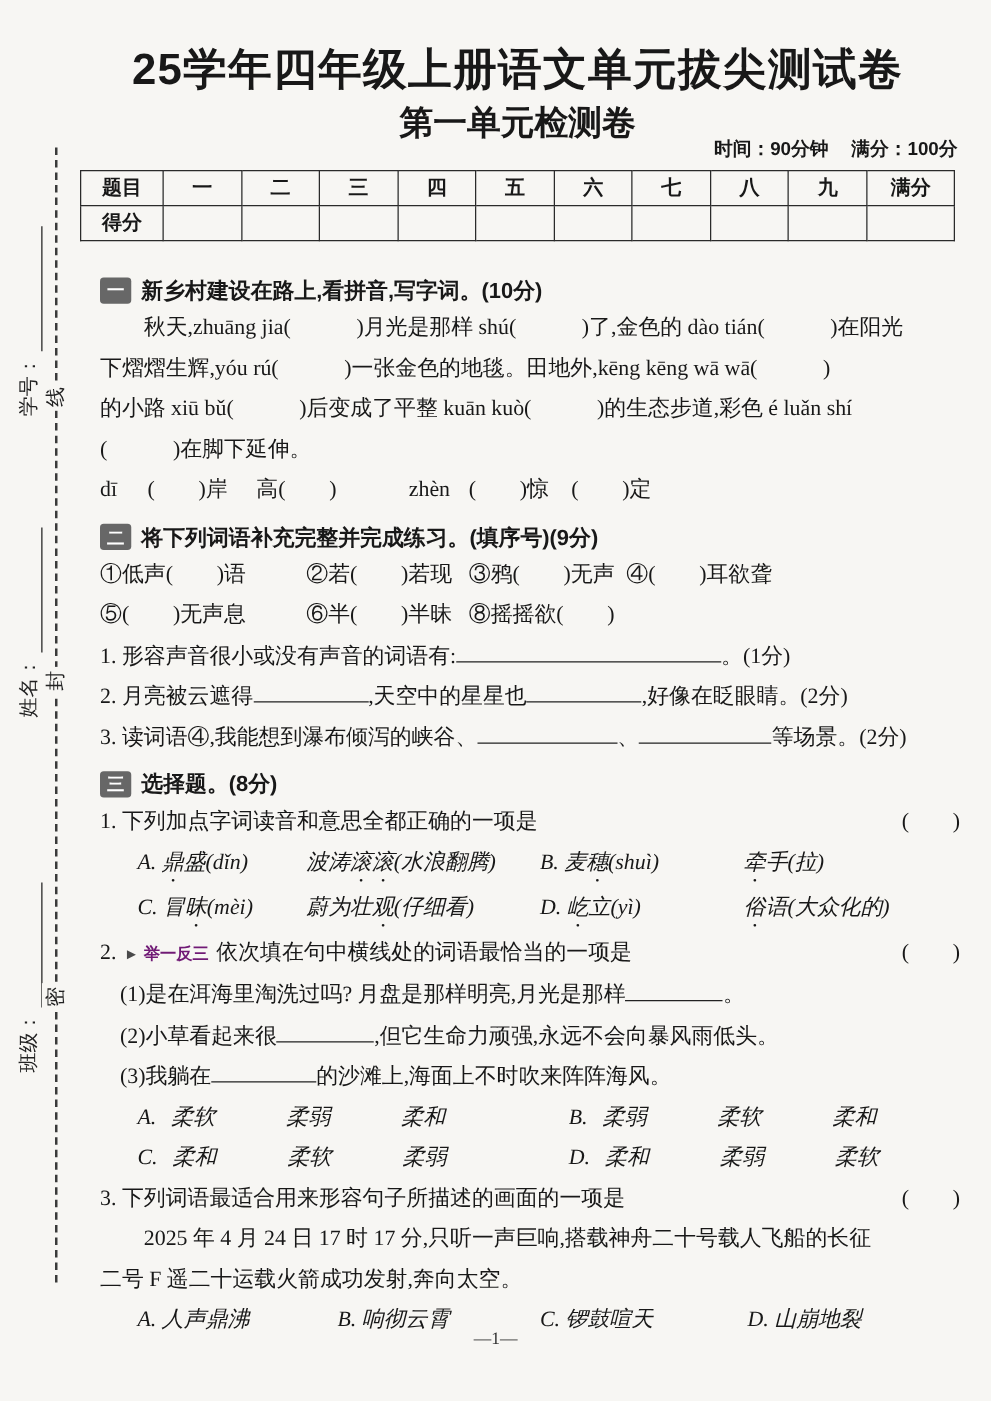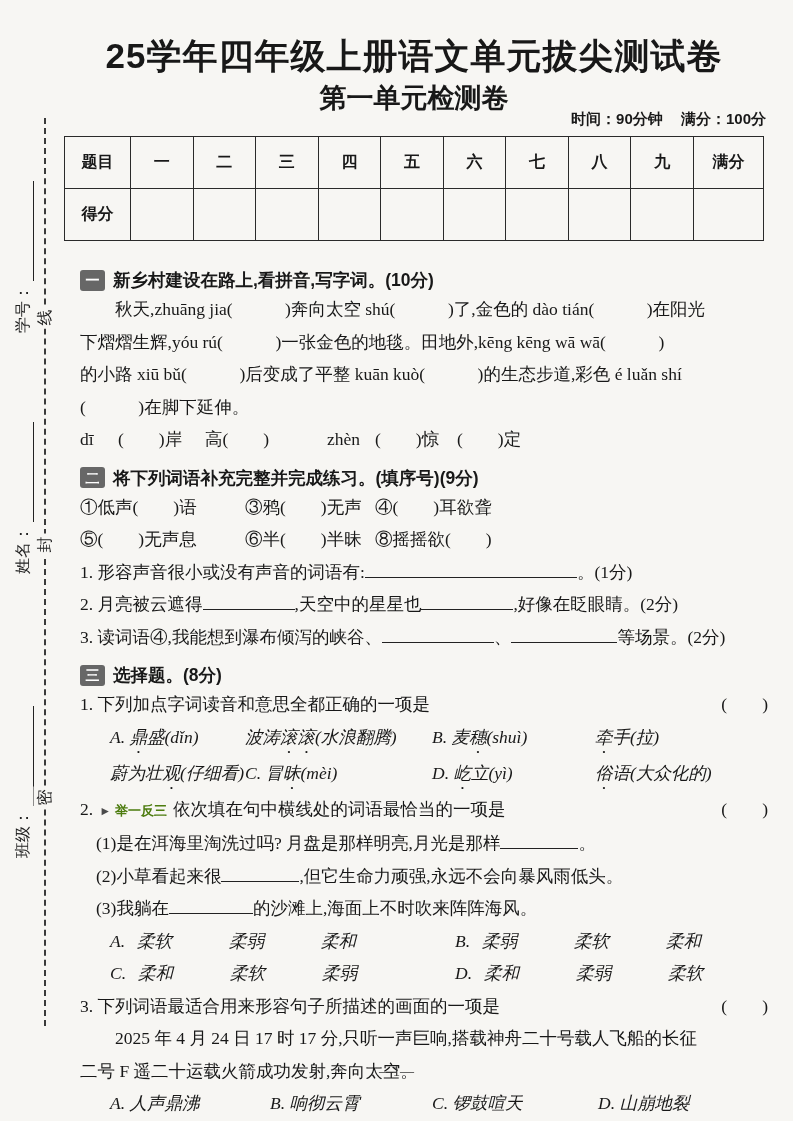--- a/index.html
+++ b/index.html
@@ -23,21 +23,21 @@
   }
   
   .main{position:absolute;left:60px;top:34px;width:708px;}
   .title{text-align:center;font-family:"Liberation Sans",sans-serif;font-weight:bold;font-size:35px;letter-spacing:1px;line-height:44px;}
   .subtitle{text-align:center;font-family:"Liberation Sans",sans-serif;font-weight:bold;font-size:27px;line-height:36px;margin-top:2px;}
   .meta{position:absolute;right:2px;top:76px;font-family:"Liberation Sans",sans-serif;font-weight:bold;font-size:15px;}
   .meta span{margin-left:14px;}
   
   table.score{border-collapse:collapse;width:700px;margin:20px 0 0 4px;table-layout:fixed;
     font-family:"Liberation Sans",sans-serif;font-size:16px;}
-  table.score th,table.score td{border:1.5px solid #2a2a2a;height:27px;text-align:center;padding:12px;font-weight:bold;}
+  table.score th,table.score td{border:1.5px solid #2a2a2a;height:27px;text-align:center;padding:0;font-weight:bold;}
   table.score col.first{width:66px;} table.score col.last{width:70px;}
   
   .content{margin-left:20px;width:688px;font-size:17.5px;}
   .sec-header{display:flex;align-items:center;gap:8px;margin-top:26px;line-height:26px;}
   .sec-header.tight{margin-top:9px;}
   .sec-no{min-width:25px;height:21px;background:#676767;color:#fff;border-radius:3px;
     display:flex;align-items:center;justify-content:center;font-size:14px;
     font-family:"Liberation Sans",sans-serif;font-weight:bold;}
   .sec-title{font-family:"Liberation Sans",sans-serif;font-weight:bold;font-size:17.5px;}
   .line{line-height:32.5px;white-space:nowrap;}
@@ -51,21 +51,21 @@
   .q2opts{display:grid;grid-template-columns:345px 1fr;padding-left:30px;line-height:32.5px;}
   .optgroup{display:flex;}
   .optgroup .opt-label{margin-right:12px;}
   .optgroup .word{display:inline-block;width:92px;}
   .q3opts{display:grid;grid-template-columns:160px 162px 166px 1fr;padding-left:30px;line-height:32.5px;}
   .kai{font-style:italic;}
   .dot{
     text-emphasis:filled dot;text-emphasis-position:under left;
     -webkit-text-emphasis:filled dot;-webkit-text-emphasis-position:under;
   }
-  .badge{font-family:"Liberation Sans",sans-serif;font-size:13px;color:#4d7c0f;font-weight:bold;margin:0 6px 0 4px;}
+  .badge{font-family:"Liberation Sans",sans-serif;font-size:13px;color:#701a75;font-weight:bold;margin:0 6px 0 4px;}
   .arrow{font-size:12px;color:#4a4a4a;margin-left:6px;}
   .footer{position:absolute;left:0;width:793px;top:1064px;text-align:center;font-size:14px;color:#333;}
 </style>
 </head>
 <body>
 
 <div class="seal-line"></div>
 
 <div class="margin-field" style="left:-63px;top:236px;">
   <span>学号：</span>
@@ -136,39 +136,40 @@
     </tr>
   </tbody>
     </table>
 
   <div class="content">
 
     <div class="sec-header">
       <span class="sec-no">一</span>
       <span class="sec-title">新乡村建设在路上,看拼音,写字词。(10分)</span>
     </div>
-    <div class="line indent">秋天,zhuāng jia(　　　)奔向太空 shú(　　　)了,金色的 dào tián(　　　)在阳光</div>
+    <div class="line indent">秋天,zhuāng jia(　　　)月光是那样 shú(　　　)了,金色的 dào tián(　　　)在阳光</div>
     <div class="line">下熠熠生辉,yóu rú(　　　)一张金色的地毯。田地外,kēng kēng wā wā(　　　)</div>
     <div class="line">的小路 xiū bǔ(　　　)后变成了平整 kuān kuò(　　　)的生态步道,彩色 é luǎn shí</div>
     <div class="line">(　　　)在脚下延伸。</div>
     <div class="pyrow">
       <span>dī</span>
       <span>(　　)岸</span>
       <span>高(　　)</span>
       <span>zhèn</span>
       <span>(　　)惊</span>
       <span>(　　)定</span>
     </div>
 
     <div class="sec-header tight">
       <span class="sec-no">二</span>
       <span class="sec-title">将下列词语补充完整并完成练习。(填序号)(9分)</span>
     </div>
     <div class="terms">
       <span>①低声(　　)语</span>
+      <span>②若(　　)若现</span>
       <span>③鸦(　　)无声</span>
       <span>④(　　)耳欲聋</span>
     </div>
     <div class="terms">
       <span>⑤(　　)无声息</span>
       <span>⑥半(　　)半昧</span>
       <span>⑧摇摇欲(　　)</span>
     </div>
     <div class="line">
       <span>1. 形容声音很小或没有声音的词语有:</span><span class="blank" style="width:212px;"></span><span>。(1分)</span>
@@ -189,22 +190,22 @@
       <span>1. 下列加点字词读音和意思全都正确的一项是</span>
       <span>(　　)</span>
     </div>
     <div class="q1opts kai">
       <span><span>A.</span> <span></span><span class="dot">鼎</span><span>盛(dǐn)</span></span>
       <span><span>波涛</span><span class="dot">滚滚</span><span>(水浪翻腾)</span></span>
       <span><span>B.</span> <span>麦</span><span class="dot">穗</span><span>(shuì)</span></span>
       <span><span></span><span class="dot">牵</span><span>手(拉)</span></span>
     </div>
     <div class="q1opts kai">
+      <span><span>C.</span> <span>冒</span><span class="dot">昧</span><span>(mèi)</span></span>
       <span><span>蔚为壮</span><span class="dot">观</span><span>(仔细看)</span></span>
-      <span><span>C.</span> <span>冒</span><span class="dot">昧</span><span>(mèi)</span></span>
       <span><span>D.</span> <span></span><span class="dot">屹</span><span>立(yì)</span></span>
       <span><span></span><span class="dot">俗</span><span>语(大众化的)</span></span>
     </div>
 
     <div class="stem">
       <span>
         <span>2.</span><span class="arrow">►</span><span class="badge">举一反三</span><span>依次填在句中横线处的词语最恰当的一项是</span>
       </span>
       <span>(　　)</span>
     </div>

